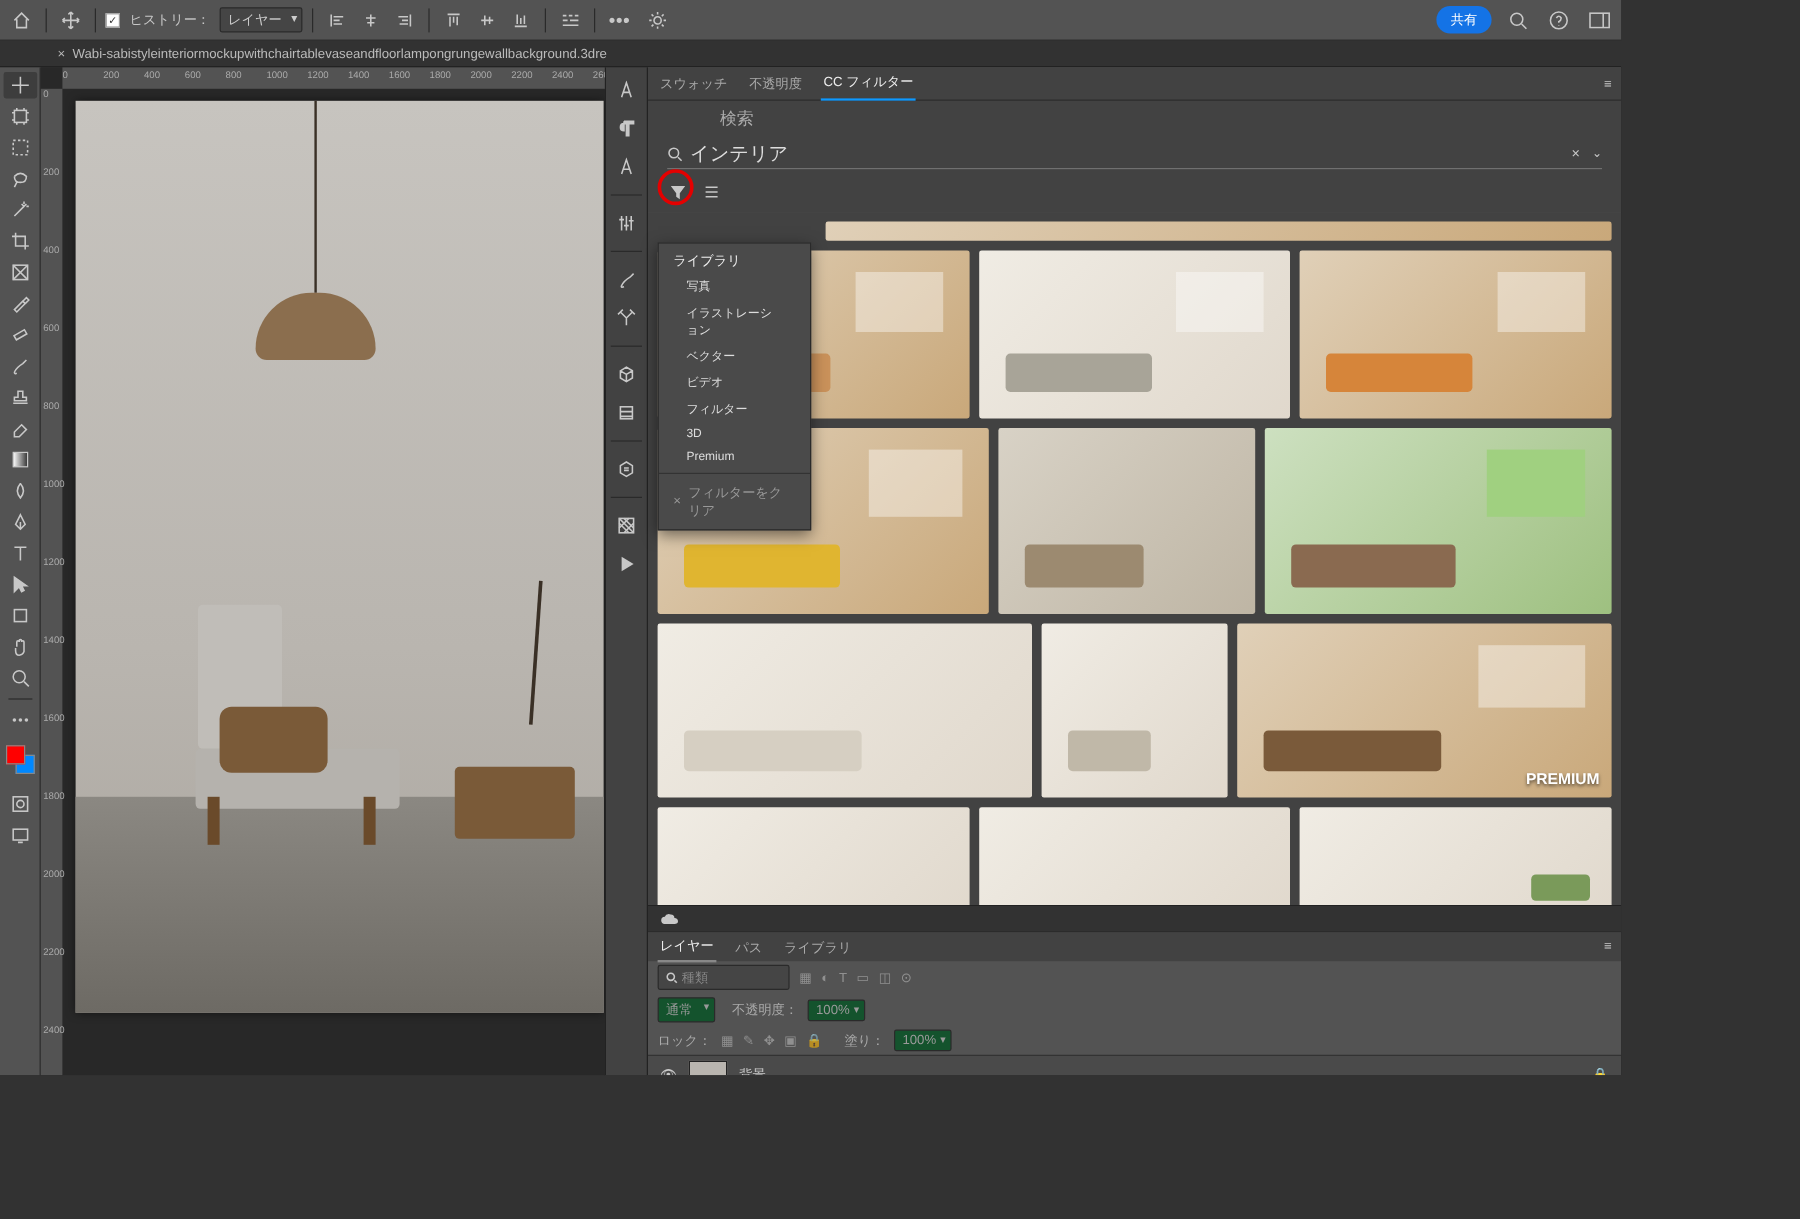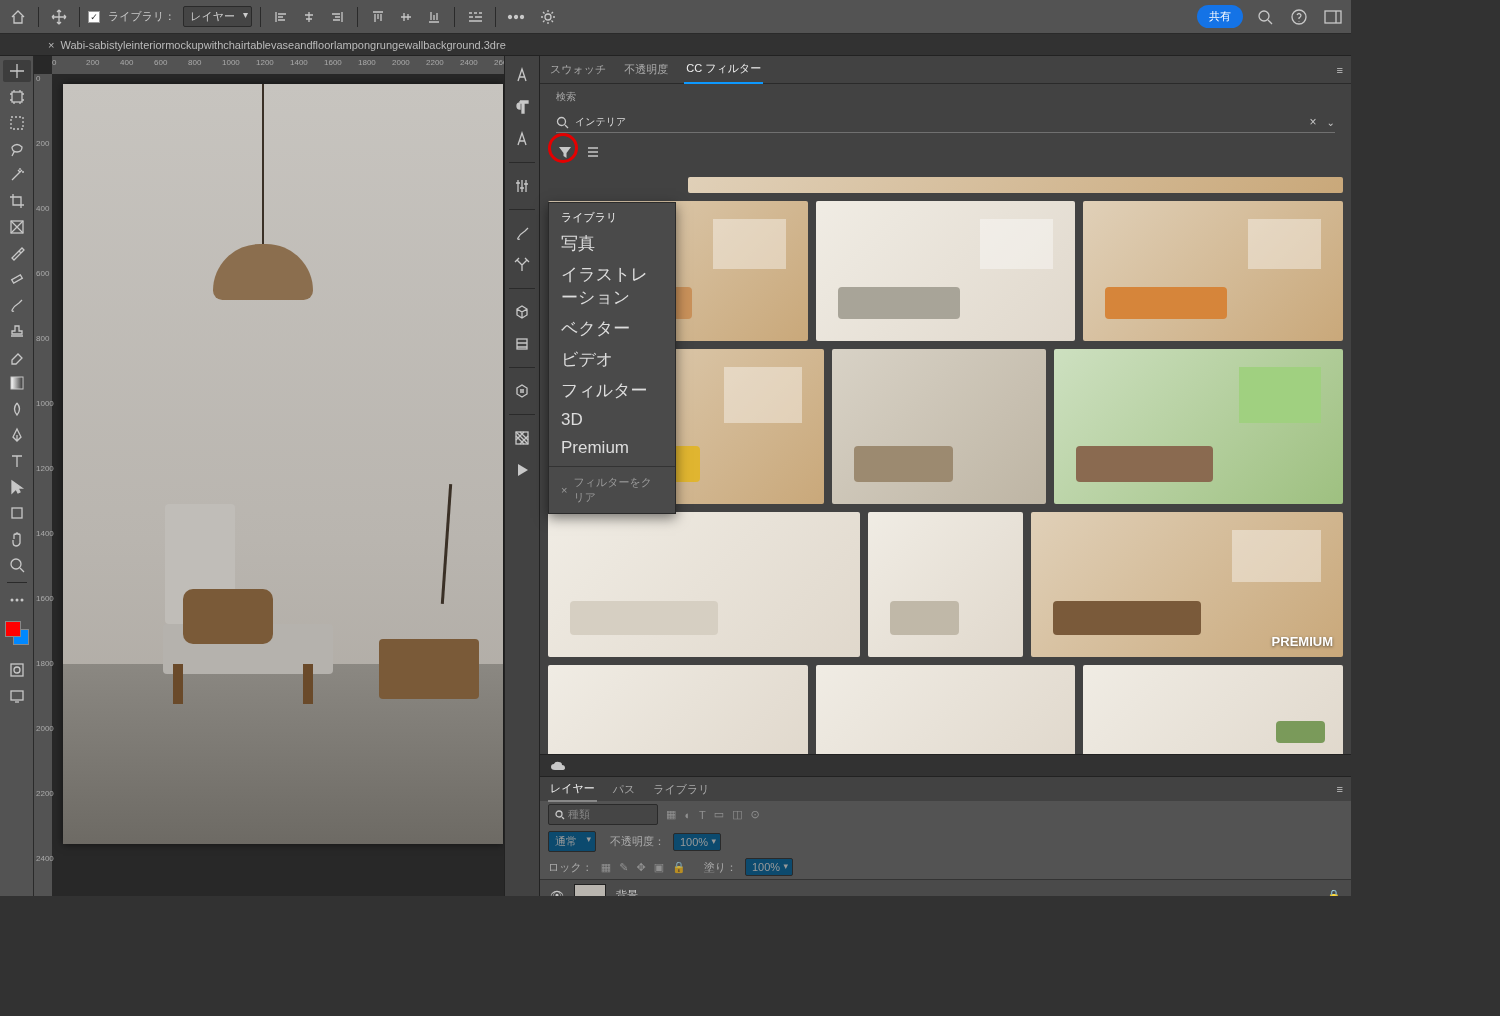--- a/index.html
+++ b/index.html
@@ -66,31 +66,31 @@
 
 .right-area { flex: 1; display: flex; flex-direction: column; background: #535353;}
 
 
 .panel-tabs { height: 28px; background: #424242; display: flex; align-items: center; padding: 0 8px; gap: 14px; font-size: 11px; border-bottom: 1px solid #2a2a2a;}
 .panel-tabs .tab { padding: 6px 2px; color: #aaa; cursor: pointer; }
 .panel-tabs .tab.active { color: #eee; border-bottom: 2px solid #0d99ff;}
 .panel-flyout { margin-left: auto; cursor: pointer; }
 
 .search-section { background: #424242; padding: 4px 16px 8px 16px; display:flex; flex-direction: column; gap: 6px;}
-.search-label { font-size: 10px; color: #aaa; padding: 2px 0;}
+.search-label { font-size: 14px; color: #aaa; padding: 2px 0; margin-left: 44px;}
 .search-row { display: flex; align-items: center; gap: 6px; border-bottom: 1px solid #707070; padding: 3px 0;}
-.search-row input { flex: 1; background: transparent; border: none; color: #ddd; font-size: 10px; outline: none;}
+.search-row input { flex: 1; background: transparent; border: none; color: #ddd; font-size: 16px; outline: none;}
 .search-row .clear-x { cursor: pointer; font-size: 12px; }
 .search-row .chevron { cursor: pointer; font-size: 10px; margin-left: 4px;}
 .filter-row { display: flex; align-items: center; gap: 10px; padding: 4px 0 0 0; position: relative;}
 .filter-btn { width: 18px; height: 18px; display:flex; align-items:center; justify-content:center; cursor:pointer;}
 .red-circle { position: absolute; top: -6px; left: -8px; width: 30px; height: 30px; border: 3px solid #e40000; border-radius: 50%; pointer-events: none;}
 
 .filter-menu { position: absolute; top: 118px; left: 8px; width: 128px; background: #4a4a4a; border: 1px solid #2a2a2a; z-index: 50; padding: 4px 0; box-shadow: 0 4px 12px rgba(0,0,0,0.5);}
-.filter-menu .fm-item { padding: 4px 12px; font-size: 17px; color: #ddd; cursor: pointer;}
+.filter-menu .fm-item { padding: 4px 23px; font-size: 10px; color: #ddd; cursor: pointer;}
 .filter-menu .fm-head { font-size: 11px; color: #eee; padding: 3px 12px;}
 .filter-menu .fm-sep { height: 1px; background: #333; margin: 4px 0;}
 .filter-menu .fm-clear { display:flex; align-items:center; gap: 6px; color: #999; padding: 4px 12px; font-size: 11px;}
 .filter-menu .fm-link { color: #ccc; text-decoration: underline; padding: 2px 12px 6px 12px; font-size: 11px; line-height: 1.4;}
 
 .library-body { flex: 1; display: flex; overflow: hidden; background: #424242; position: relative;}
 .thumb-scroll { flex: 1; overflow-y: auto; padding: 8px; }
 .thumb-scroll::-webkit-scrollbar { width: 14px; }
 .thumb-scroll::-webkit-scrollbar-track { background: #424242;}
 .thumb-scroll::-webkit-scrollbar-thumb { background: #666; border-radius: 7px; border: 3px solid #424242;}
@@ -107,21 +107,21 @@
 
 .cloud-bar { height: 22px; background: #323232; display:flex; align-items:center; padding: 0 10px; border-top: 1px solid #222;}
 
 
 .bottom-panels { height: 120px; background: #535353; border-top: 1px solid #222; display: flex; flex-direction: column;}
 .bp-tabs { height: 24px; background: #424242; display:flex; align-items:center; padding: 0 8px; gap: 14px; font-size: 11px;}
 .bp-tabs .tab { padding: 4px 2px; color: #aaa; cursor:pointer;}
 .bp-tabs .tab.active { color: #eee; border-bottom: 2px solid #888;}
 .bp-row { display:flex; align-items:center; padding: 3px 8px; gap: 8px; font-size: 11px; color: #aaa;}
 .bp-search { background: #454545; border: 1px solid #2a2a2a; padding: 2px 6px; width: 110px; font-size: 11px; color: #888; border-radius: 2px;}
-.bp-dropdown { background: #0c4a6e; border: 1px solid #2a2a2a; padding: 2px 18px 2px 6px; font-size: 11px; color: #999; position: relative; border-radius: 2px;}
+.bp-dropdown { background: #14532d; border: 1px solid #2a2a2a; padding: 2px 18px 2px 6px; font-size: 11px; color: #999; position: relative; border-radius: 2px;}
 .bp-dropdown::after { content: "▾"; position:absolute; right: 4px; top: 2px; font-size: 9px;}
 .bp-layer { display:flex; align-items:center; padding: 4px 10px; gap: 10px; background: #4a4a4a; border-top: 1px solid #333;}
 .bp-layer .eye { width: 14px;}
 .bp-layer .thumb-s { width: 32px; height: 22px; background: #b9b5af; border: 1px solid #222;}
 .mini-icons { display:flex; gap: 8px; align-items:center;}
 .mini-icons span { font-size: 11px; cursor: pointer; opacity: 0.7;}
 .lock-end { margin-left: auto; }
 
 svg { display: block; }
 .svg-ico { stroke: #c8c8c8; stroke-width: 1.3; fill: none; }
@@ -138,21 +138,21 @@
         </svg>
       </div>
     <div class="divider-v"></div>
     <div class="icon-btn">
         <svg width="16" height="16" class="svg-ico">
           <path d="M8 1 V15 M1 8 H15 M8 1 L6 3 M8 1 L10 3 M8 15 L6 13 M8 15 L10 13 M1 8 L3 6 M1 8 L3 10 M15 8 L13 6 M15 8 L13 10"></path>
         </svg>
       </div>
     <div class="divider-v"></div>
     <span class="checkbox">✓</span>
-    <span>ライブラリ：</span>
+    <span>ヒストリー：</span>
     <span class="dropdown">レイヤー</span>
     <div class="divider-v"></div>
     <div class="icon-group">
       <div class="icon-btn">
           <svg width="14" height="14" class="svg-ico">
             <path d="M2 2 V12 M4 4 H12 M4 7 H9 M4 10 H11"></path>
           </svg>
         </div>
       <div class="icon-btn">
           <svg width="14" height="14" class="svg-ico">

